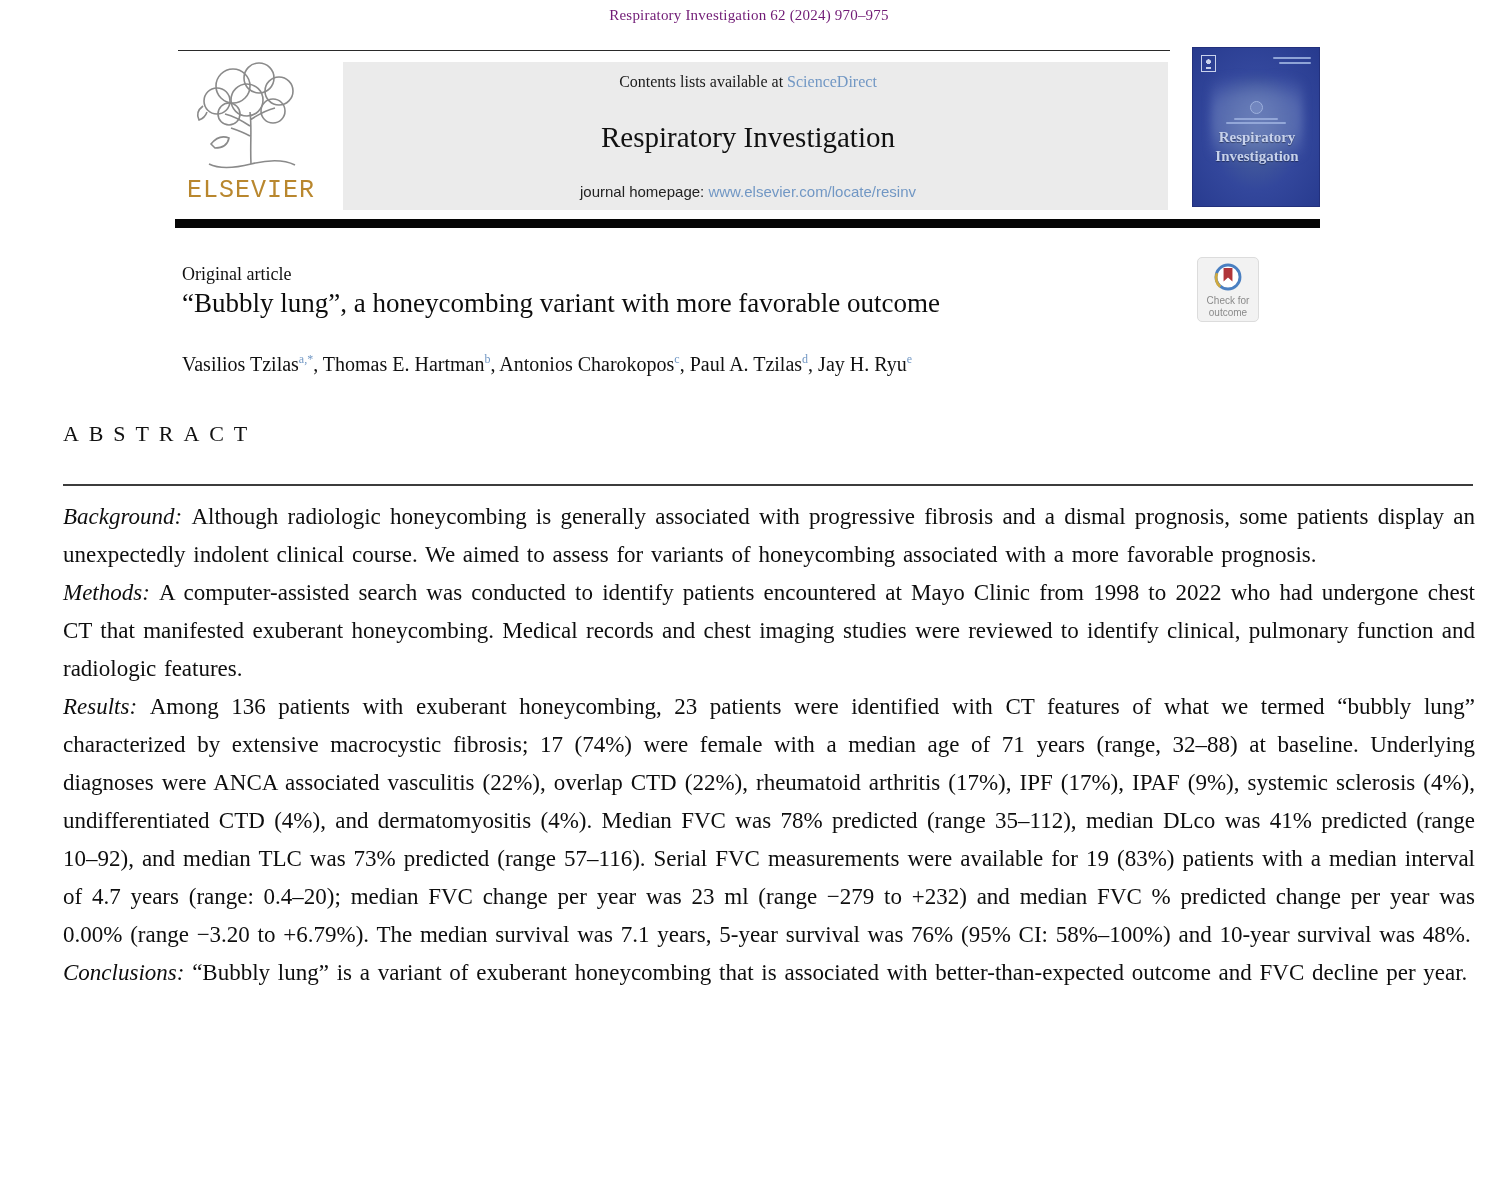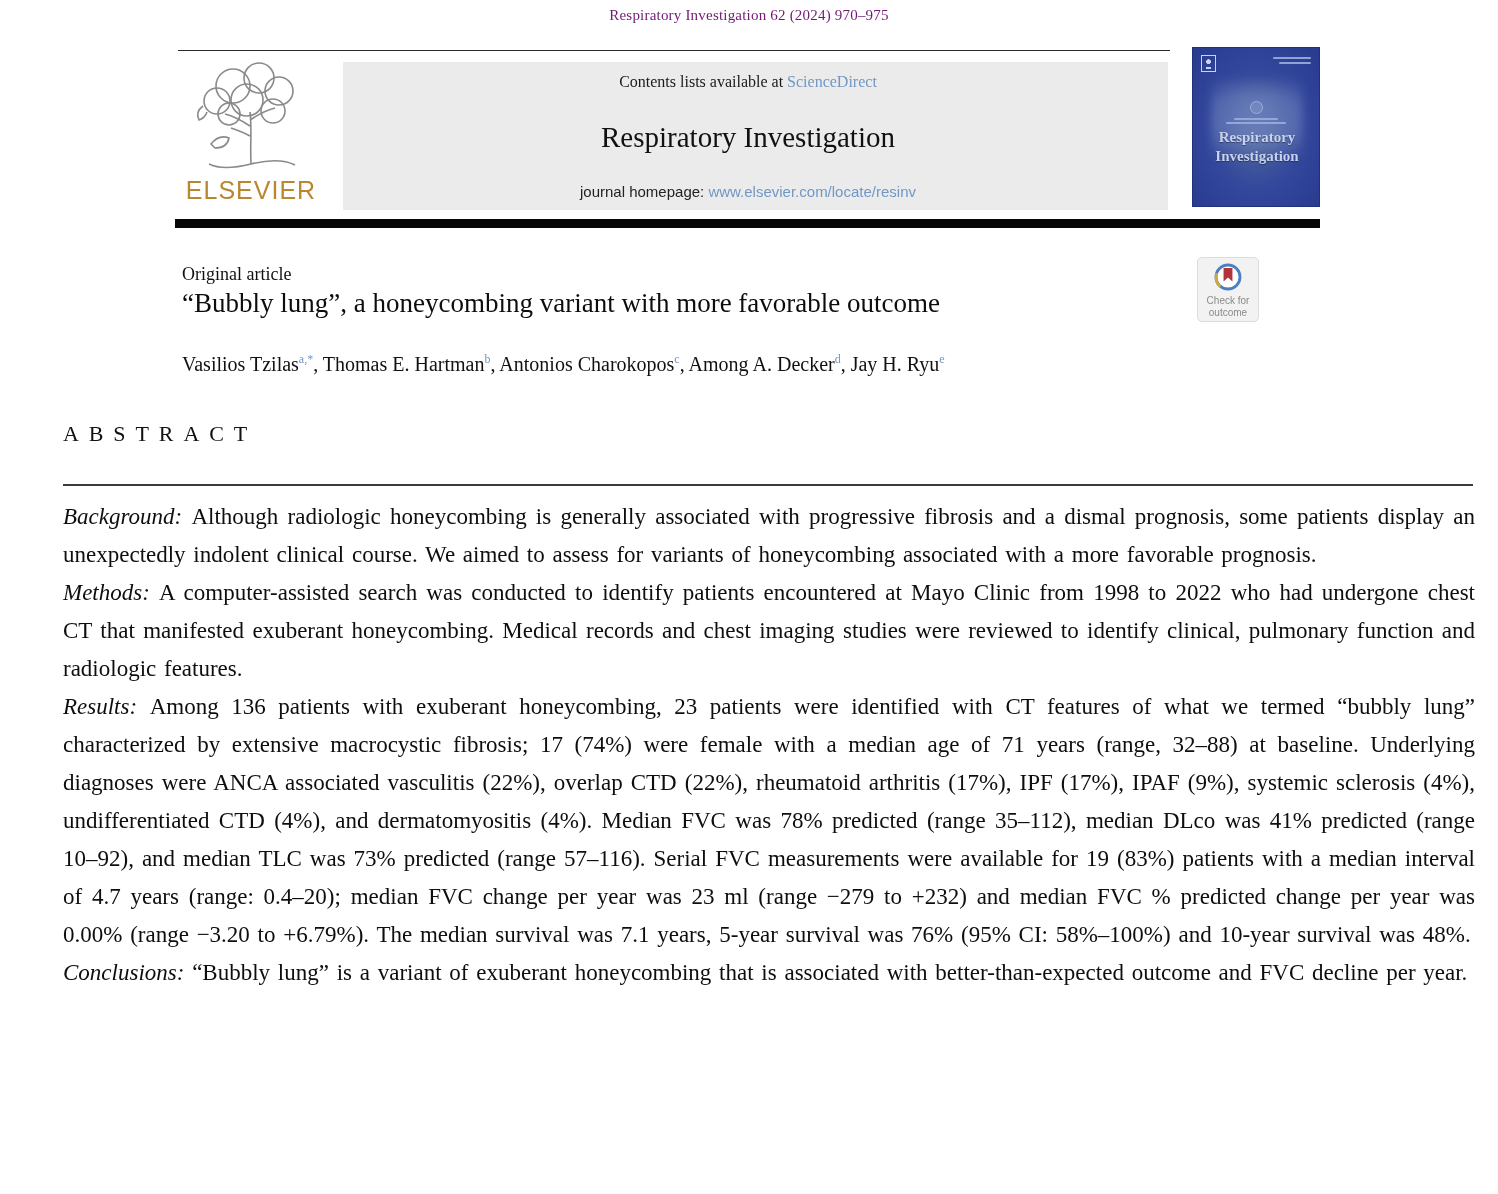--- a/index.html
+++ b/index.html
@@ -23,21 +23,21 @@
     background:#2a2a2a;
   }
   
   .elsevier-block{
     position:absolute;left:176px;top:56px;width:150px;height:156px;
     text-align:center;
   }
   .elsevier-tree{display:block;margin:0 auto;}
   .elsevier-name{
     font-size:25px;color:#b9872e;letter-spacing:1px;margin-top:2px;
-    font-family:Liberation Sans, sans-serif;
+    font-family:Liberation Mono, monospace;
   }
   .banner{
     position:absolute;left:343px;top:62px;width:825px;height:148px;
     background:#ebebeb;
     display:flex;flex-direction:column;align-items:center;justify-content:space-between;
     padding:11px 15px 10px 0;box-sizing:border-box;
   }
   .contents-line{font-size:16px;color:#1a1a1a;}
   .link{color:#7197c4;text-decoration:none;cursor:pointer;}
   .journal-name{font-size:29px;color:#111;}
@@ -180,21 +180,21 @@
   <div class="check-badge">
     <svg width="32" height="32" viewBox="0 0 36 36">
       <circle cx="18" cy="18" r="13.5" fill="#ffffff" stroke="#4a7fc1" stroke-width="3.2"></circle>
       <path d="M 5.6 13.8 A 13.5 13.5 0 0 0 9.3 29.0" fill="none" stroke="#cfa93f" stroke-width="3.2"></path>
       <path d="M13 8 h10 v15 l-5 -4.4 l-5 4.4 z" fill="#b0353a"></path>
     </svg>
     <div class="check-badge-label">Check for outcome</div>
   </div>
 
   <div class="authors">
-    <span><span>Vasilios Tzilas</span><sup>a,*</sup><span>, </span></span><span><span>Thomas E. Hartman</span><sup>b</sup><span>, </span></span><span><span>Antonios Charokopos</span><sup>c</sup><span>, </span></span><span><span>Among A. Decker</span><sup>d</sup><span>, </span></span><span><span>Jay H. Ryu</span><sup>e</sup><span></span></span>
+    <span><span>Vasilios Tzilas</span><sup>a,*</sup><span>, </span></span><span><span>Thomas E. Hartman</span><sup>b</sup><span>, </span></span><span><span>Antonios Charokopos</span><sup>c</sup><span>, </span></span><span><span>Paul A. Tzilas</span><sup>d</sup><span>, </span></span><span><span>Jay H. Ryu</span><sup>e</sup><span></span></span>
   </div>
 
   <div class="abstract-heading">ABSTRACT</div>
   <div class="rule-abstract"></div>
 
   <div class="abstract-body">
     <p><i>Background: </i><span>Although radiologic honeycombing is generally associated with progressive fibrosis and a dismal prognosis, some patients display an unexpectedly indolent clinical course. We aimed to assess for variants of honeycombing associated with a more favorable prognosis.</span></p>
     <p><i>Methods: </i><span>A computer-assisted search was conducted to identify patients encountered at Mayo Clinic from 1998 to 2022 who had undergone chest CT that manifested exuberant honeycombing. Medical records and chest imaging studies were reviewed to identify clinical, pulmonary function and radiologic features.</span></p>
     <p><i>Results: </i><span>Among 136 patients with exuberant honeycombing, 23 patients were identified with CT features of what we termed “bubbly lung” characterized by extensive macrocystic fibrosis; 17 (74%) were female with a median age of 71 years (range, 32–88) at baseline. Underlying diagnoses were ANCA associated vasculitis (22%), overlap CTD (22%), rheumatoid arthritis (17%), IPF (17%), IPAF (9%), systemic sclerosis (4%), undifferentiated CTD (4%), and dermatomyositis (4%). Median FVC was 78% predicted (range 35–112), median DLco was 41% predicted (range 10–92), and median TLC was 73% predicted (range 57–116). Serial FVC measurements were available for 19 (83%) patients with a median interval of 4.7 years (range: 0.4–20); median FVC change per year was 23 ml (range −279 to +232) and median FVC % predicted change per year was 0.00% (range −3.20 to +6.79%). The median survival was 7.1 years, 5-year survival was 76% (95% CI: 58%–100%) and 10-year survival was 48%.</span></p>
     <p><i>Conclusions: </i><span>“Bubbly lung” is a variant of exuberant honeycombing that is associated with better-than-expected outcome and FVC decline per year.</span></p>

